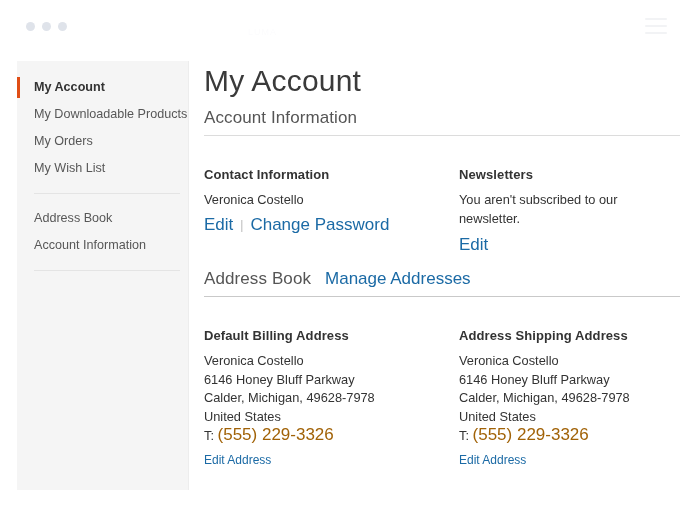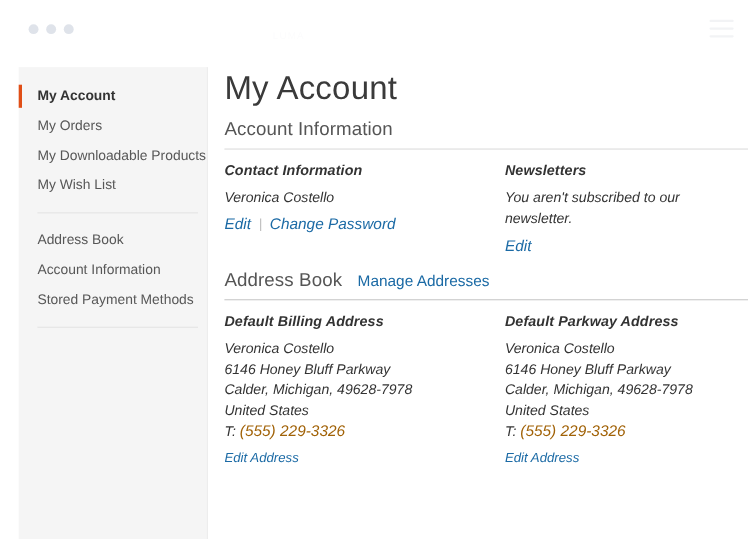--- a/index.html
+++ b/index.html
@@ -142,41 +142,40 @@
   }
   .block-title-row .bt {
     font-size: 17px;
     font-weight: normal;
     color: #555555;
     letter-spacing: 0.1px;
   }
 
   .cols {
     display: flex;
-    margin-top: 11px;
-    font-style: italic;
+    margin-top: 31px;
   }
   .col-left  { width: 255px; }
   .col-right { width: 221px; }
 
   .sub-head {
     font-size: 13px;
     font-weight: bold;
     color: #333333;
     margin-bottom: 9px;
     letter-spacing: 0.1px;
   }
   .body-line {
     font-size: 12.8px;
     color: #333333;
     line-height: 18.5px;
   }
 
   .lnk {
-    font-size: 14px;
+    font-size: 17px;
     color: #1b6aa5;
     text-decoration: none;
     cursor: pointer;
   }
   .lnk.small { font-size: 12px; }
   .sep {
     color: #bbbbbb;
     font-size: 12px;
     padding: 0 7px;
   }
@@ -200,31 +199,30 @@
       <span></span>
       <span></span>
       <span></span>
     </div>
   </div>
 
   <nav class="sidebar">
 
     <ul class="nav-list nav-group-a">
       <li class="nav-item current">My Account</li>
+      <li class="nav-item">My Downloadable Products</li>
       <li class="nav-item">My Orders</li>
-      <li class="nav-item">My Downloadable Products</li>
       <li class="nav-item">My Wish List</li>
     </ul>
 
     <div class="nav-divider"></div>
 
     <ul class="nav-list">
       <li class="nav-item">Address Book</li>
       <li class="nav-item">Account Information</li>
-      <li class="nav-item">Stored Payment Methods</li>
     </ul>
 
     <div class="nav-divider"></div>
 
   </nav>
 
   <main class="main">
 
     <h1 class="page-title">My Account</h1>
 
@@ -267,21 +265,21 @@
         <div class="body-line">
           <span>T:</span>
           <a class="lnk tel">(555) 229-3326</a>
         </div>
         <div class="actions actions-gap">
           <a class="lnk small">Edit Address</a>
         </div>
       </div>
 
       <div class="col-right">
-        <div class="sub-head">Default Parkway Address</div>
+        <div class="sub-head">Address Shipping Address</div>
         <div class="body-line">Veronica Costello</div>
         <div class="body-line">6146 Honey Bluff Parkway</div>
         <div class="body-line">Calder, Michigan, 49628-7978</div>
         <div class="body-line">United States</div>
         <div class="body-line">
           <span>T:</span>
           <a class="lnk tel">(555) 229-3326</a>
         </div>
         <div class="actions actions-gap">
           <a class="lnk small">Edit Address</a>

